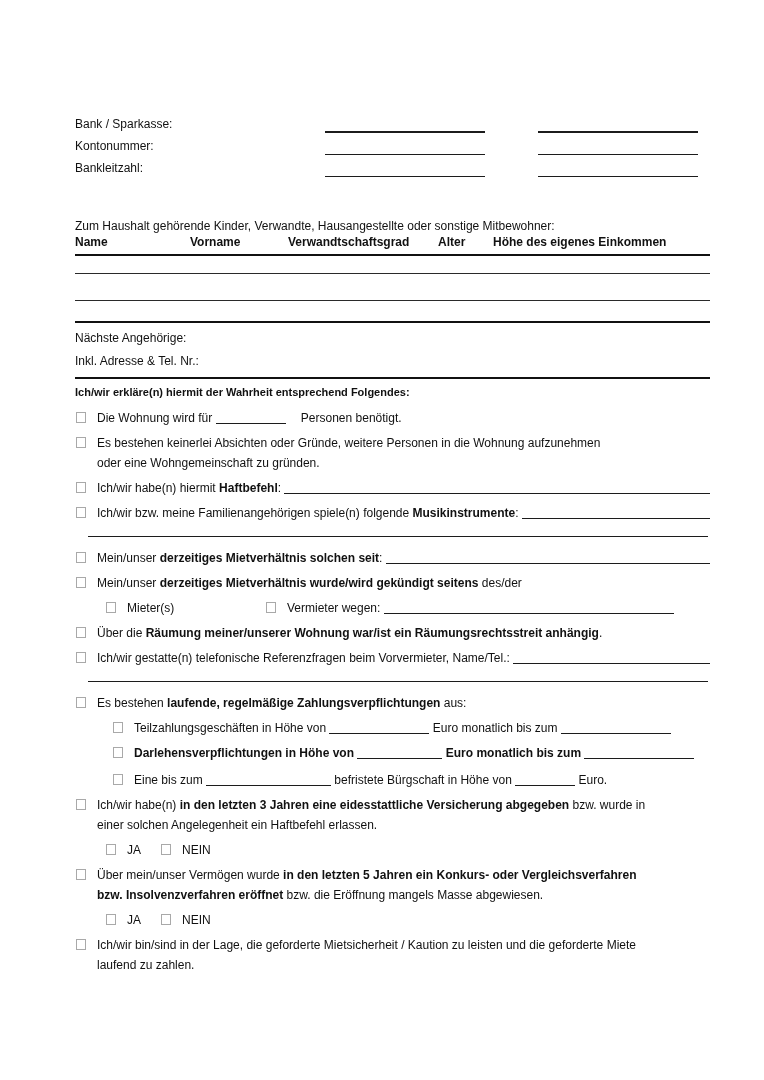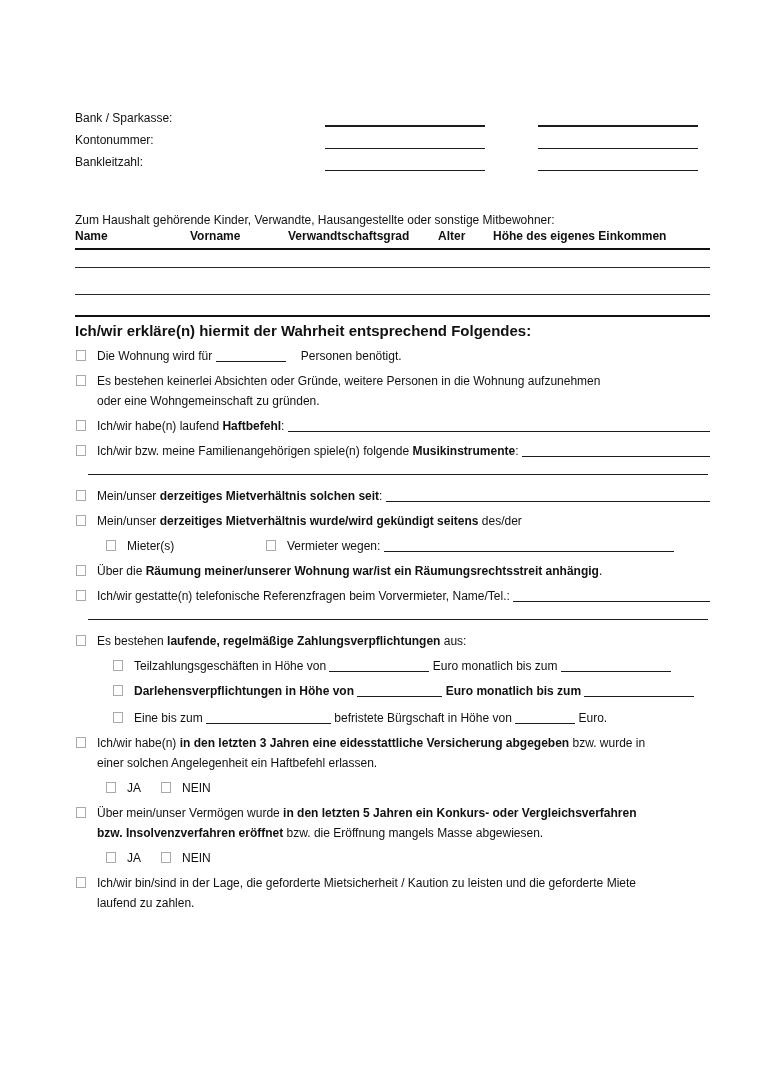--- a/index.html
+++ b/index.html
@@ -2,21 +2,21 @@
 <html><head>
 <meta charset="utf-8">
 <style>
   * { box-sizing: border-box; }
   html, body { margin:0; padding:0; }
   body {
     width:764px; height:1080px; position:relative; overflow:hidden;
     background:#ffffff; color:#111;
     font-family:"Liberation Sans", sans-serif; font-size:12px;
   }
-  .content { position:absolute; left:75px; top:6px; width:635px; }
+  .content { position:absolute; left:75px; top:12px; width:635px; }
 
   
   .bank-block { margin-top:103px; }
   .bank-row { position:relative; height:22px; }
   .bank-row .label { position:absolute; left:0; top:2px; }
   .bank-row .line { position:absolute; bottom:4px; width:160px; height:0; border-bottom:1px solid #1c1c1c; }
   .bank-row .l1 { left:250px; }
   .bank-row .l2 { left:463px; }
   .bank-row.first .line { border-bottom-width:2px; }
 
@@ -27,21 +27,21 @@
   .table-row.r1 { height:18px; border-bottom:1px solid #2a2a2a; }
   .table-row.r2 { height:27px; border-bottom:1px solid #2a2a2a; }
   .table-row.r3 { height:22px; border-bottom:2px solid #111; }
 
   
   .kin-label { margin-top:7px; line-height:16px; }
   .kin-sub { margin-top:7px; line-height:16px; }
   .kin-divider { margin-top:8px; height:0; border-bottom:2px solid #111; }
 
   
-  .decl-heading { margin-top:5px; font-weight:bold; font-size:15px; line-height:17px; }
+  .decl-heading { margin-top:5px; font-weight:bold; font-size:11px; line-height:17px; }
   .decl-list { margin-top:7px; }
   .decl-item { position:relative; padding-left:22px; line-height:20px; margin-bottom:5px; }
   .decl-item.flexline { display:flex; align-items:baseline; }
   .flexline .t { white-space:pre; }
   .cb { position:absolute; left:1px; top:4px; width:10px; height:11px; border:1px solid #a9a9a9; background:#fff; }
   .decl-row { display:flex; line-height:20px; margin-bottom:5px; }
   .decl-row .cell { position:relative; padding-left:22px; }
   .blank { display:inline-block; height:12px; border-bottom:1px solid #1c1c1c; transform:translateY(2px); }
   .blank.fill { flex:1 1 auto; }
   .b { font-weight:bold; }
@@ -77,29 +77,34 @@
       <span class="col-vorname">Vorname</span>
       <span class="col-verwandt">Verwandtschaftsgrad</span>
       <span class="col-alter">Alter</span>
       <span class="col-einkommen">Höhe des eigenes Einkommen</span>
     </div>
     <div class="table-row r1"></div>
     <div class="table-row r2"></div>
     <div class="table-row r3"></div>
   </div>
 
+  <div>
+    <div class="kin-label">Nächste Angehörige:</div>
+    <div class="kin-sub">Inkl. Adresse &amp; Tel. Nr.:</div>
+    <div class="kin-divider"></div>
+  </div>
 
   <div>
     <div class="decl-heading">Ich/wir erkläre(n) hiermit der Wahrheit entsprechend Folgendes:</div>
     <div class="decl-list">
         <div class="decl-item"><span class="cb"></span><span class="t">Die Wohnung wird für </span><span class="blank" style="width: 70px; margin-right: 12px;"></span><span class="t"> Personen benötigt.</span></div>
         <div class="decl-item"><span class="cb"></span><span class="t">Es bestehen keinerlei Absichten oder Gründe, weitere Personen in die Wohnung aufzunehmen</span><br><span class="t">oder eine Wohngemeinschaft zu gründen.</span></div>
         <div class="decl-item flexline">
           <span class="cb"></span>
-          <span class="t">Ich/wir habe(n) laufend </span>
+          <span class="t">Ich/wir habe(n) hiermit </span>
           <span class="t b">Haftbefehl</span>
           <span class="t">: </span>
           <span class="blank fill"></span>
         </div>
         <div class="decl-item flexline">
           <span class="cb"></span>
           <span class="t">Ich/wir bzw. meine Familienangehörigen spiele(n) folgende </span>
           <span class="t b">Musikinstrumente</span>
           <span class="t">: </span>
           <span class="blank fill"></span>

